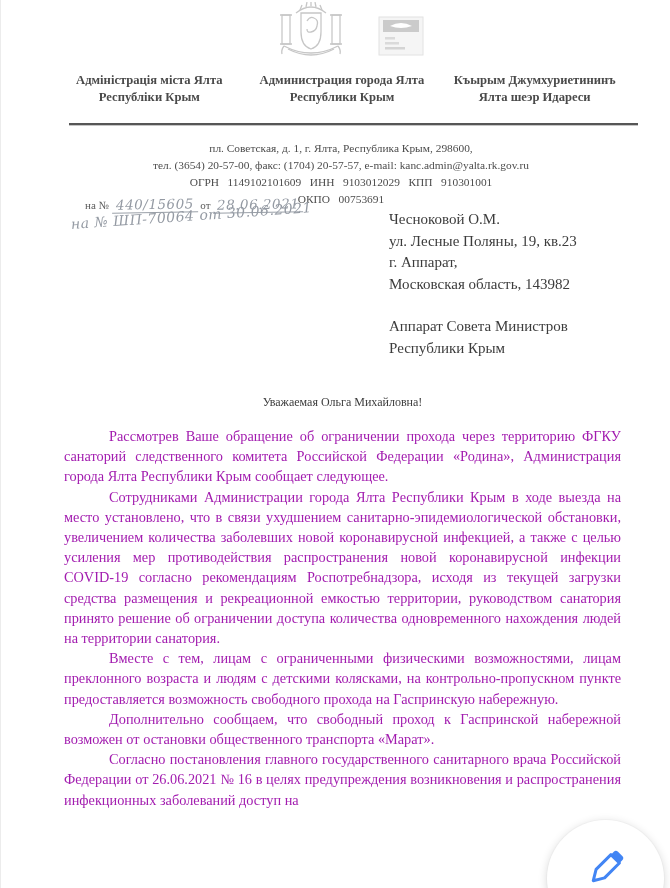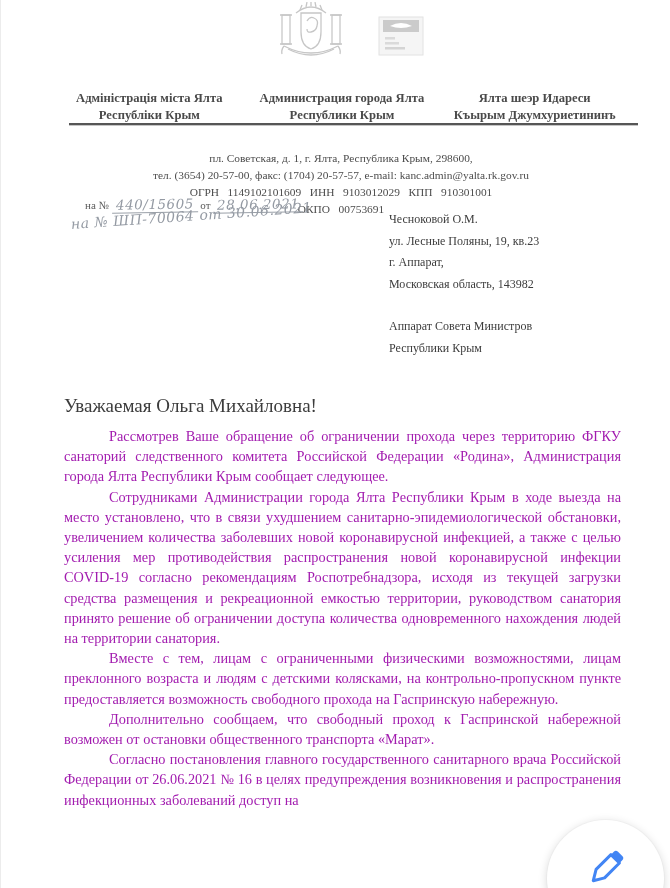--- a/index.html
+++ b/index.html
@@ -6,52 +6,52 @@
   body{width:670px;height:888px;overflow:hidden;background:#fdfdfd;
        font-family:"Liberation Serif", serif;}
   .page{position:relative;width:670px;height:888px;background:#ffffff;
         border-left:1px solid #ececec;overflow:hidden;color:#3e3e3e;}
 
   
   .coat{position:absolute;left:276px;top:2px;width:68px;height:62px;}
   .stamp{position:absolute;left:377px;top:11px;width:46px;height:50px;}
 
   
-  .orgs{position:absolute;left:52px;top:90px;width:578px;display:flex;
-        justify-content:flex-end;}
+  .orgs{position:absolute;left:52px;top:72px;width:578px;display:flex;
+        justify-content:space-between;}
   .org{width:196px;text-align:center;font-weight:bold;font-size:12.6px;
        line-height:1.38;color:#4a4a4a;}
 
   .divider{position:absolute;left:68px;top:123px;width:569px;height:2px;
            background:#565656;box-shadow:0 1px 0 rgba(90,90,90,.35);}
 
   
-  .contacts{position:absolute;left:70px;top:150px;width:540px;text-align:center;
+  .contacts{position:absolute;left:70px;top:140px;width:540px;text-align:center;
             font-size:11.4px;line-height:1.5;color:#4c4c4c;}
   .contact-line{white-space:pre-wrap;}
 
   
   .refs{position:absolute;left:84px;top:196px;width:300px;font-size:11px;
         color:#5a5a5a;}
   .ref-line{margin-bottom:2px;white-space:nowrap;}
   .hw{font-style:italic;font-family:"DejaVu Serif", serif;color:#949aa3;
       font-size:13.5px;letter-spacing:.5px;}
   .hw-u{display:inline-block;border-bottom:1px solid #9aa0a8;padding:0 4px 0 4px;
         transform:rotate(-1deg);}
   .ref-line3{transform:rotate(-4deg);transform-origin:left center;
              margin-left:-14px;margin-top:3px;font-size:14px;}
 
   
-  .recipient{position:absolute;left:388px;top:209px;width:250px;font-size:12px;
+  .recipient{position:absolute;left:388px;top:209px;width:250px;font-size:15px;
              line-height:21.5px;color:#3c3c3c;}
   .recipient .gap{height:21px;}
 
   
   .salutation{position:absolute;left:63px;top:395px;width:557px;
-              font-size:19px;color:#3c3c3c;}
+              text-align:center;font-size:12px;color:#3c3c3c;}
   .body-text{position:absolute;left:63px;top:426px;width:557px;
              font-size:14.3px;line-height:20.2px;text-align:justify;
              color:#a21caf;}
   .body-text p{margin:0;text-indent:45px;}
 
   
   .fab{position:absolute;left:546px;top:820px;width:117px;height:117px;
        border-radius:50%;background:#ffffff;
        box-shadow:0 2px 10px rgba(0,0,0,.16), 0 0 0 1px rgba(0,0,0,.02);
        display:flex;align-items:flex-start;justify-content:center;cursor:pointer;}
@@ -92,22 +92,22 @@
   <div class="orgs">
     <div class="org">
       <div>Адміністрація міста Ялта</div>
       <div>Республіки Крым</div>
     </div>
     <div class="org">
       <div>Администрация города Ялта</div>
       <div>Республики Крым</div>
     </div>
     <div class="org">
+      <div>Къырым Джумхуриетининъ</div>
       <div>Ялта шеэр Идареси</div>
-      <div>Къырым Джумхуриетининъ</div>
     </div>
   </div>
 
   <div class="divider"></div>
 
   <div class="contacts">
     <div class="contact-line">пл. Советская, д. 1, г. Ялта, Республика Крым, 298600,</div>
     <div class="contact-line">тел. (3654) 20-57-00, факс: (1704) 20-57-57, e-mail: kanc.admin@yalta.rk.gov.ru</div>
     <div class="contact-line">ОГРН   1149102101609   ИНН   9103012029   КПП   910301001</div>
     <div class="contact-line">ОКПО   00753691</div>

